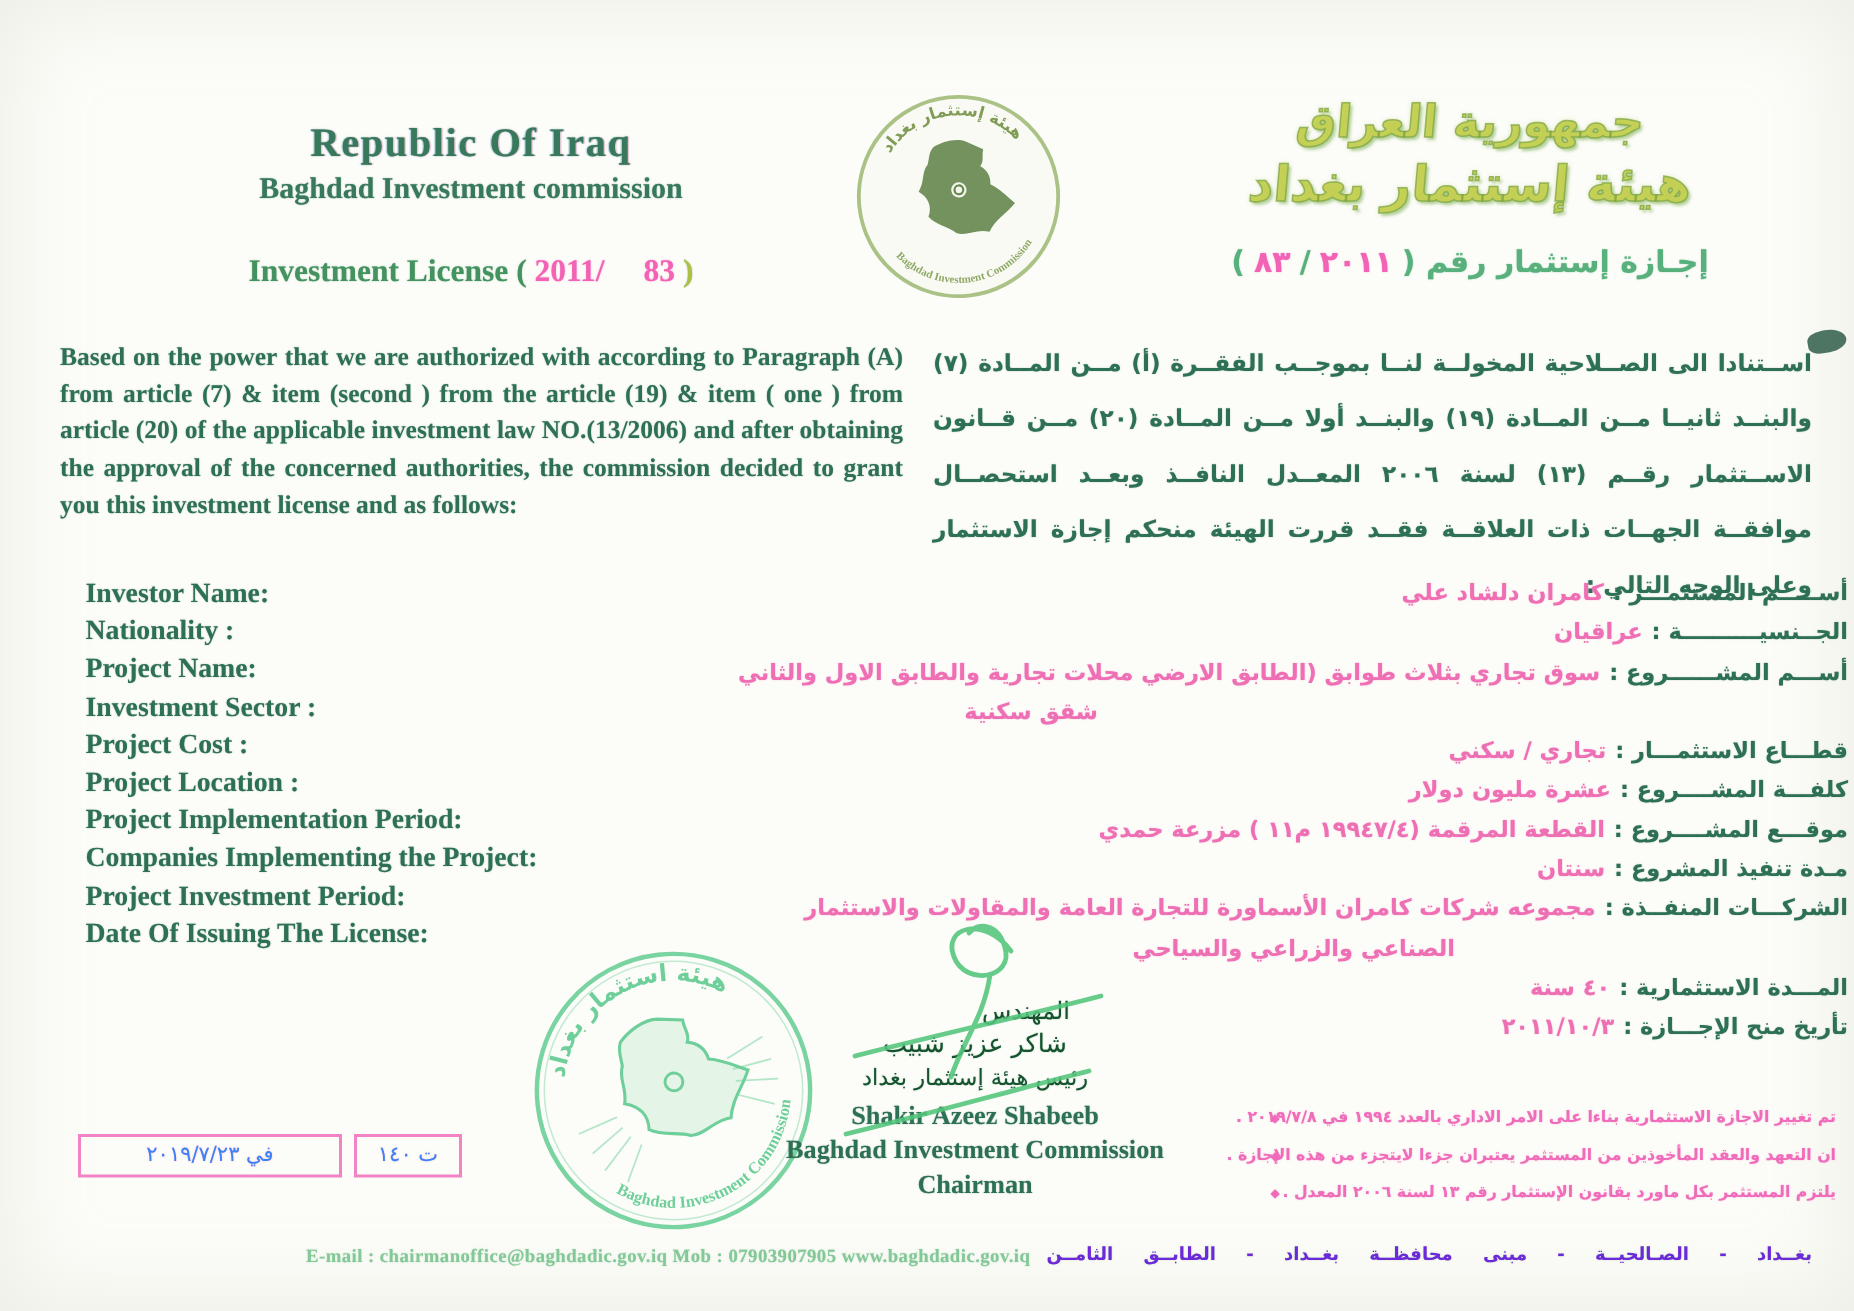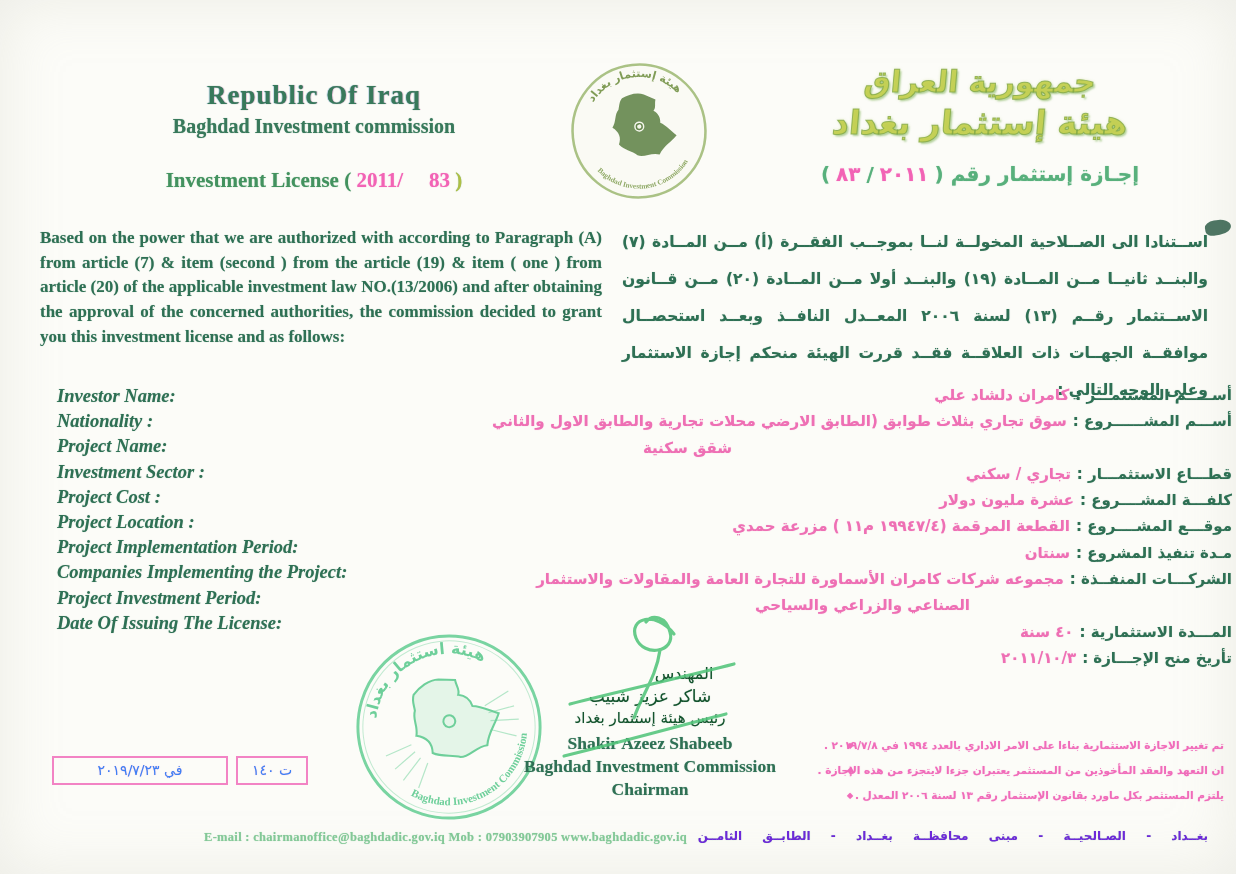--- a/index.html
+++ b/index.html
@@ -32,21 +32,21 @@
   
   .intro-en{position:absolute;left:40px;top:226px;width:562px;font-size:17px;line-height:24.7px;
             font-weight:bold;color:#2e7054;text-align:justify;text-shadow:0 0 1px rgba(46,112,84,.45);}
   .intro-ar{position:absolute;left:622px;top:224px;width:586px;font-family:"DejaVu Sans",sans-serif;
             font-size:15.5px;line-height:37px;font-weight:bold;color:#2e7054;direction:rtl;
             text-align:justify;text-align-last:right;text-shadow:0 0 1px rgba(46,112,84,.4);}
 
   
   .fields-en{position:absolute;left:57px;top:384px;font-size:18.5px;line-height:25.2px;font-weight:bold;
              color:#2e7054;text-shadow:0 0 1px rgba(46,112,84,.45);}
-  .fields-en span{display:block;font-style:italic;}
+  .fields-en span{display:block;}
   .fields-ar{position:absolute;left:629px;top:382px;width:603px;direction:rtl;
              font-family:"DejaVu Sans",sans-serif;font-size:15px;line-height:26.3px;font-weight:bold;color:#2e7054;}
   .ar-row{white-space:nowrap;height:26.3px;text-shadow:0 0 1px rgba(46,112,84,.35);}
   .ar-label{margin-left:6px;}
   .ar-value{color:#ee6fb4;text-shadow:0 0 1px rgba(238,111,180,.45);}
   .indent-deep{margin-right:500px;}
   .indent-mid{margin-right:262px;}
 
   
   .sign-block{position:absolute;left:500px;top:664px;width:300px;text-align:center;}
@@ -130,20 +130,21 @@
     <span>Project Cost :</span>
     <span>Project Location :</span>
     <span>Project Implementation Period:</span>
     <span>Companies Implementing the Project:</span>
     <span>Project Investment Period:</span>
     <span>Date Of Issuing The License:</span>
   </div>
 
   <div class="fields-ar">
     <div class="ar-row"><span class="ar-label">أســـــم المستثمـــر :</span><span class="ar-value">كامران دلشاد علي</span></div>
+    <div class="ar-row"><span class="ar-label">الجــنسيــــــــــة :</span><span class="ar-value">عراقيان</span></div>
     <div class="ar-row"><span class="ar-label">أســـم المشــــــروع :</span><span class="ar-value">سوق تجاري بثلاث طوابق (الطابق الارضي محلات تجارية والطابق الاول والثاني</span></div>
     <div class="ar-row indent-deep"><span class="ar-value">شقق سكنية</span></div>
     <div class="ar-row"><span class="ar-label">قطـــاع الاستثمـــار :</span><span class="ar-value">تجاري / سكني</span></div>
     <div class="ar-row"><span class="ar-label">كلفـــة المشــــروع :</span><span class="ar-value">عشرة مليون دولار</span></div>
     <div class="ar-row"><span class="ar-label">موقـــع المشــــروع :</span><span class="ar-value">القطعة المرقمة (١٩٩٤٧/٤ م١١ ) مزرعة حمدي</span></div>
     <div class="ar-row"><span class="ar-label">مـدة تنفيذ المشروع :</span><span class="ar-value">سنتان</span></div>
     <div class="ar-row"><span class="ar-label">الشركـــات المنفــذة :</span><span class="ar-value">مجموعه شركات كامران الأسماورة للتجارة العامة والمقاولات والاستثمار</span></div>
     <div class="ar-row indent-mid"><span class="ar-value">الصناعي والزراعي والسياحي</span></div>
     <div class="ar-row"><span class="ar-label">المـــدة الاستثمارية :</span><span class="ar-value">٤٠ سنة</span></div>
     <div class="ar-row"><span class="ar-label">تأريخ منح الإجـــازة :</span><span class="ar-value">٢٠١١/١٠/٣</span></div>

